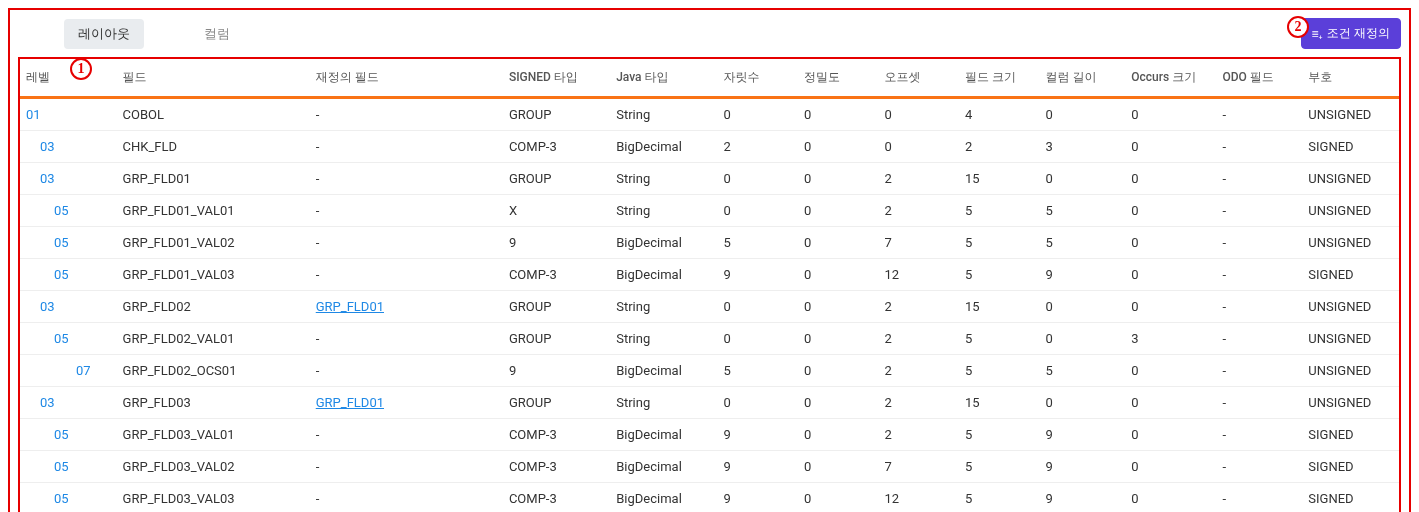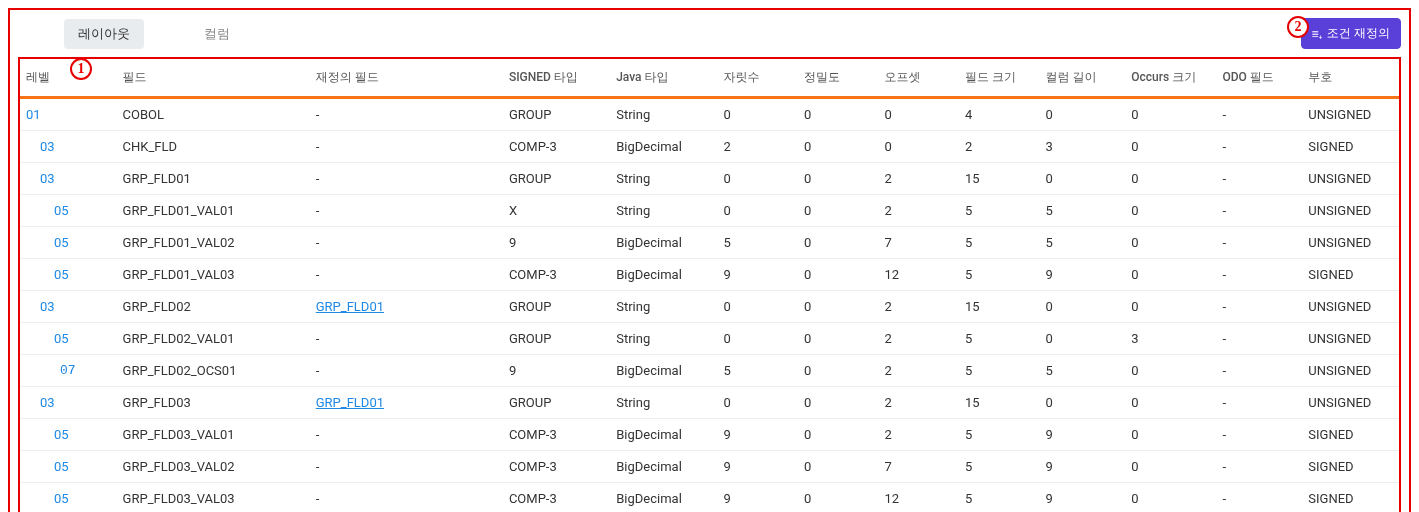--- a/index.html
+++ b/index.html
@@ -303,21 +303,21 @@
             <td>0</td>
             <td>0</td>
             <td>2</td>
             <td>5</td>
             <td>0</td>
             <td>3</td>
             <td>-</td>
             <td>UNSIGNED</td>
           </tr>
           <tr>
-            <td class="level-cell" style="padding-left: 40px; font-family: Liberation Mono, monospace;">07</td>
+            <td class="level-cell" style="padding-left: 56px;">07</td>
             <td>GRP_FLD02_OCS01</td>
             <td>-</td>
             <td>9</td>
             <td>BigDecimal</td>
             <td>5</td>
             <td>0</td>
             <td>2</td>
             <td>5</td>
             <td>5</td>
             <td>0</td>

